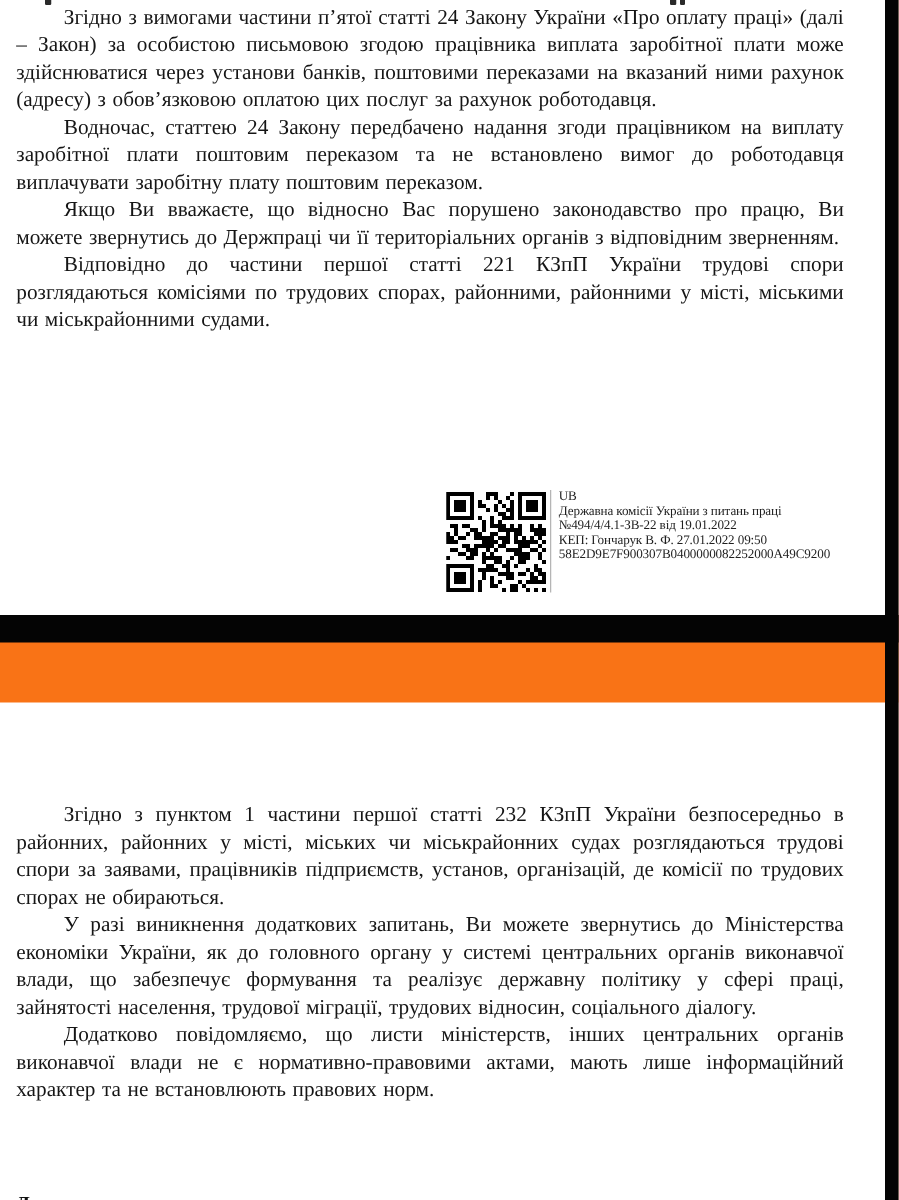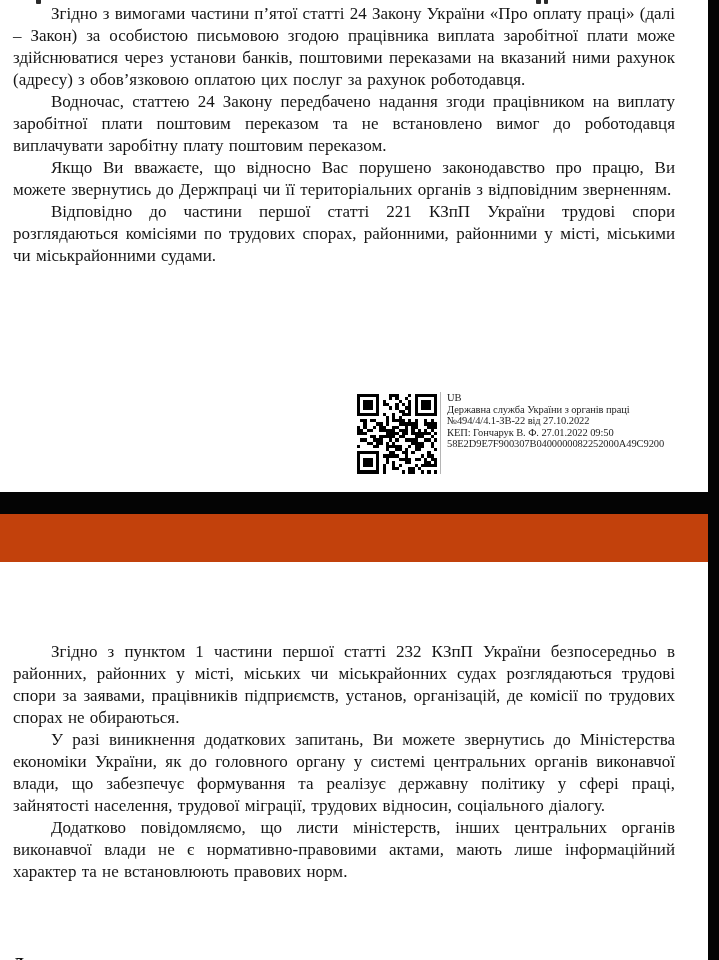--- a/index.html
+++ b/index.html
@@ -4,21 +4,21 @@
 <style>
   html,body{margin:0;padding:0;}
   body{
     width:719px;height:960px;
     background:#ffffff;
     font-family:"Liberation Serif","DejaVu Serif",serif;
     color:#171717;
     position:relative;
     overflow:hidden;
   }
-  .screen{position:absolute;inset:0;width:719px;height:960px;background:#c2410c;}
+  .screen{position:absolute;inset:0;width:719px;height:960px;background:#f97316;}
 
   
   .page1{position:absolute;left:0;top:0;width:719px;height:492px;background:#ffffff;}
   .cutoff{position:absolute;left:0;top:0;width:719px;height:5px;overflow:hidden;}
   .cutoff .mark{position:absolute;top:0;height:4px;background:#2a2a2a;border-radius:0 0 1px 1px;}
   .m1{left:36px;width:5px;}
   .m2{left:536px;width:5px;}
   .m3{left:544px;width:4px;height:3px;}
 
   .bodytext{position:absolute;left:13px;right:44px;}
@@ -302,22 +302,22 @@
           <rect x="18" y="0" width="7" height="7" fill="#000"></rect>
           <rect x="19" y="1" width="5" height="5" fill="#fff"></rect>
           <rect x="20" y="2" width="3" height="3" fill="#000"></rect>
           <rect x="0" y="18" width="7" height="7" fill="#000"></rect>
           <rect x="1" y="19" width="5" height="5" fill="#fff"></rect>
           <rect x="2" y="20" width="3" height="3" fill="#000"></rect>
         </svg>
       <div class="stamp-divider"></div>
       <div class="stamp-caption">
         <div>UB</div>
-        <div>Державна служба України з органів праці</div>
-        <div>№494/4/4.1-ЗВ-22 від 27.10.2022</div>
+        <div>Державна комісії України з питань праці</div>
+        <div>№494/4/4.1-ЗВ-22 від 19.01.2022</div>
         <div>КЕП: Гончарук В. Ф. 27.01.2022 09:50</div>
         <div>58E2D9E7F900307B0400000082252000A49C9200</div>
       </div>
     </div>
   </section>
 
   <div class="separator"></div>
 
   <section class="page2">
     <div class="bodytext bt2">

